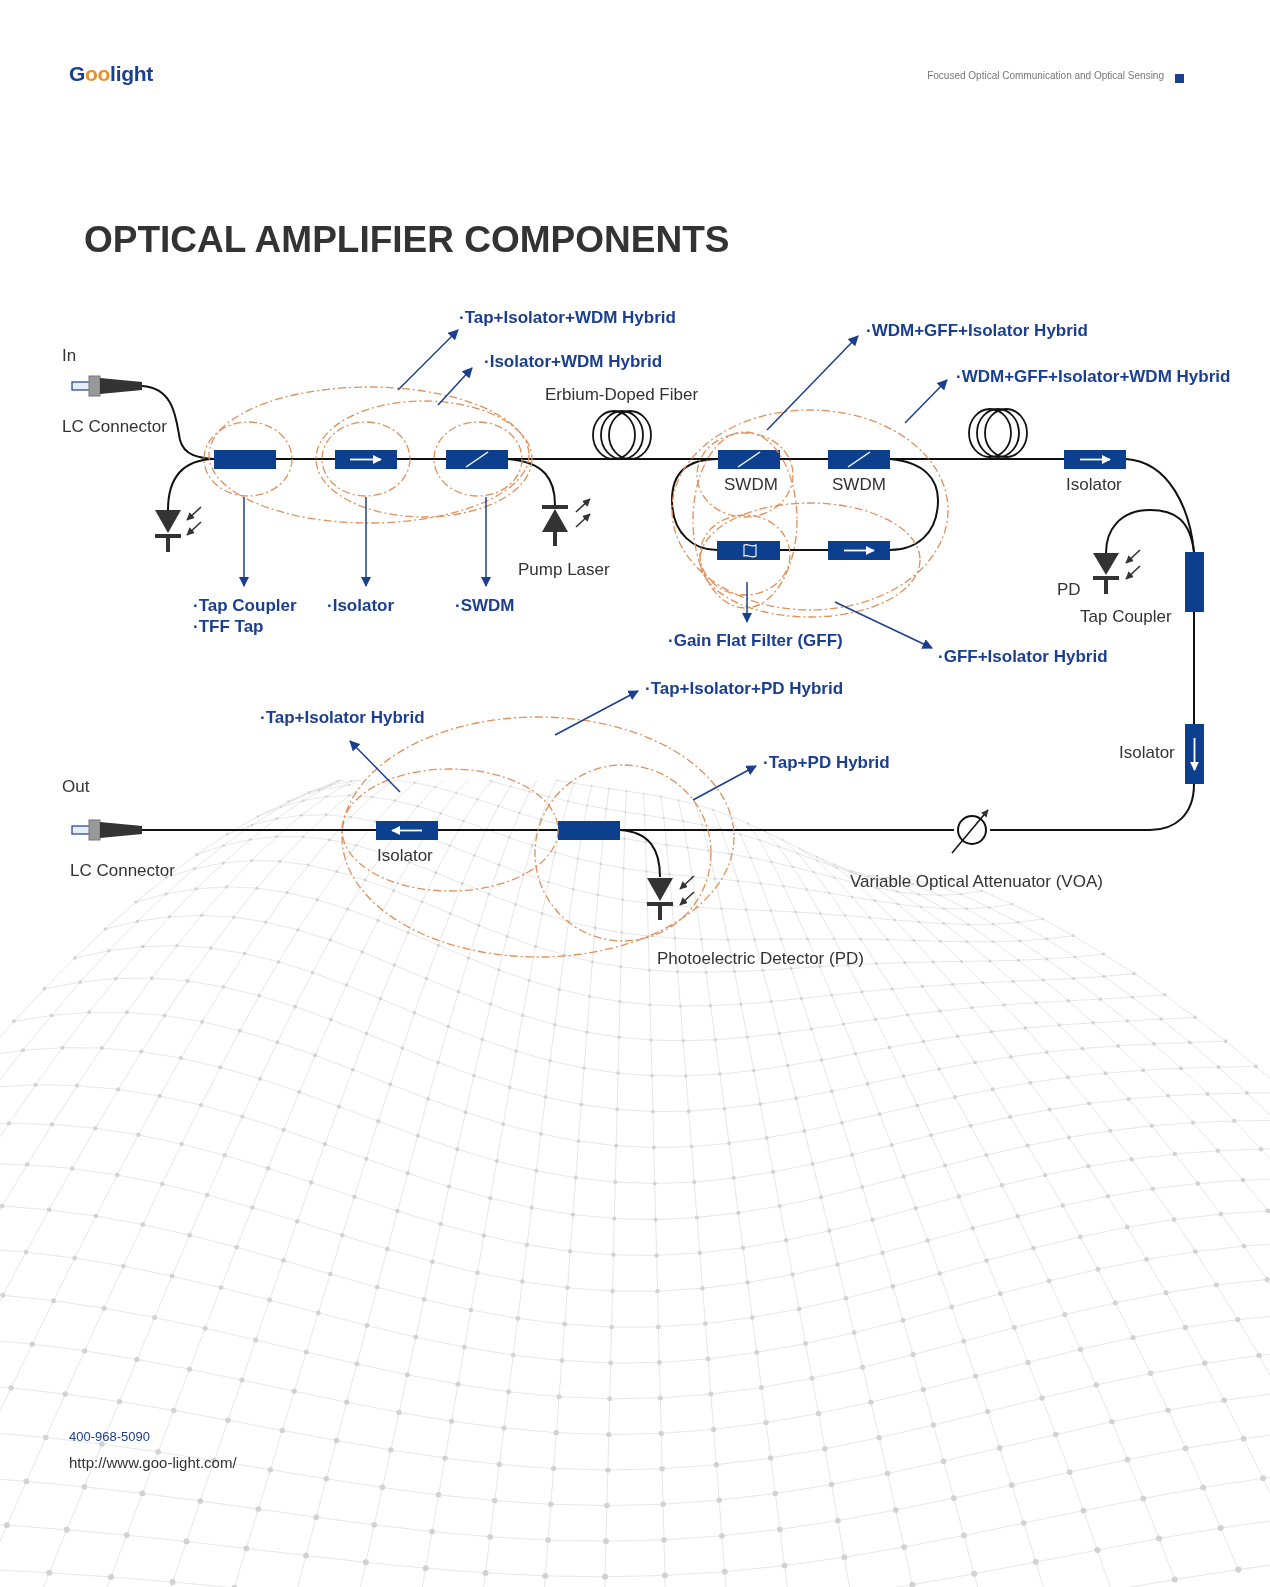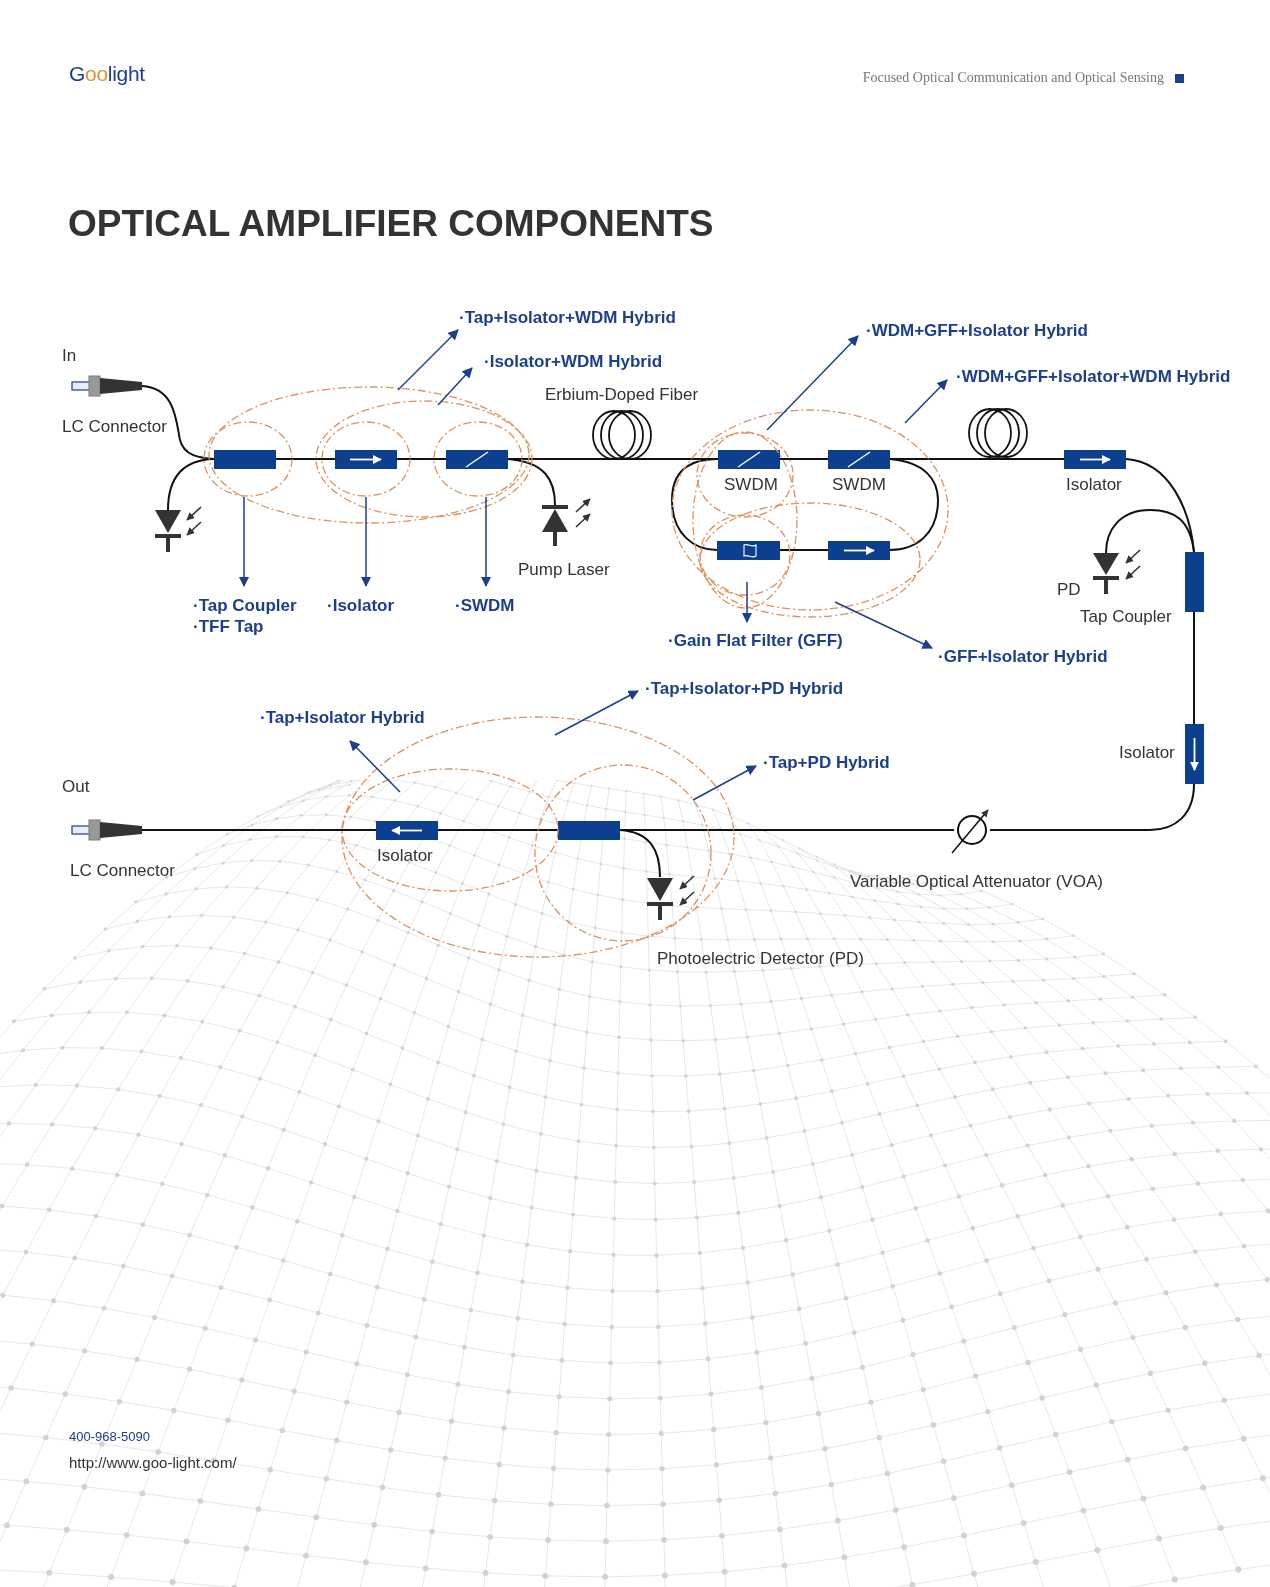--- a/index.html
+++ b/index.html
@@ -3,28 +3,27 @@
 <meta charset="utf-8">
 <style>
   html, body { margin: 0; padding: 0; }
   body {
     width: 1270px; height: 1587px; position: relative; overflow: hidden;
     background: #ffffff;
     font-family: "Liberation Sans", "DejaVu Sans", sans-serif;
   }
   .bg-mesh { position: absolute; left: 0; top: 780px; width: 1270px; height: 807px; z-index: 0; }
   .logo {
-    position: absolute; left: 69px; top: 62px; font-size: 21px; font-weight: normal;
+    position: absolute; left: 69px; top: 62px; font-size: 21px; font-weight: bold;
     color: #1b3f8f; letter-spacing: -0.3px; z-index: 2;
   }
   .logo .oo { color: #e8912a; }
   .tagline {
-    position: absolute; right: 106px; top: 70px; font-size: 14px; color: #777;
+    position: absolute; right: 106px; top: 70px; font-size: 10px; color: #777;
     z-index: 2;
-    font-family: Liberation Serif, serif;
   }
   .tag-square {
     position: absolute; right: 86px; top: 74px; width: 9px; height: 9px;
     background: #1b3f8f; z-index: 2;
   }
   .page-title {
     position: absolute; left: 68px; top: 203px; font-size: 37px; font-weight: bold;
     color: #333333; letter-spacing: 0px; z-index: 2;
   }
   svg.diagram { position: absolute; left: 0; top: 0; width: 1270px; height: 1000px; z-index: 1; }
@@ -761,21 +760,21 @@
       <circle cx="1220.7" cy="748.0" r="3.03"></circle>
       <circle cx="1174.8" cy="799.5" r="3.12"></circle>
       <circle cx="1238.3" cy="789.5" r="3.12"></circle>
     </g>
 </svg>
 
 <div class="logo"><span>G</span><span class="oo">oo</span><span>light</span></div>
 <div class="tagline">Focused Optical Communication and Optical Sensing</div>
 <div class="tag-square"></div>
 
-<h1 class="page-title" style="margin:0">OPTICAL AMPLIFIER COMPONENTS</h1>
+<h1 class="page-title" style="margin:16px">OPTICAL AMPLIFIER COMPONENTS</h1>
 
 <svg class="diagram" viewBox="0 0 1270 1000">
   <defs>
     <marker id="arrBlue" viewBox="0 0 10 10" refX="9" refY="5" markerWidth="7" markerHeight="7" orient="auto-start-reverse">
       <path d="M0,0 L10,5 L0,10 z" fill="#1b3f8f"></path>
     </marker>
     <marker id="arrDark" viewBox="0 0 10 10" refX="9" refY="5" markerWidth="5" markerHeight="5" orient="auto">
       <path d="M0,0 L10,5 L0,10 z" fill="#333"></path>
     </marker>
     <marker id="arrWhite" viewBox="0 0 10 10" refX="9" refY="5" markerWidth="5" markerHeight="5" orient="auto">

